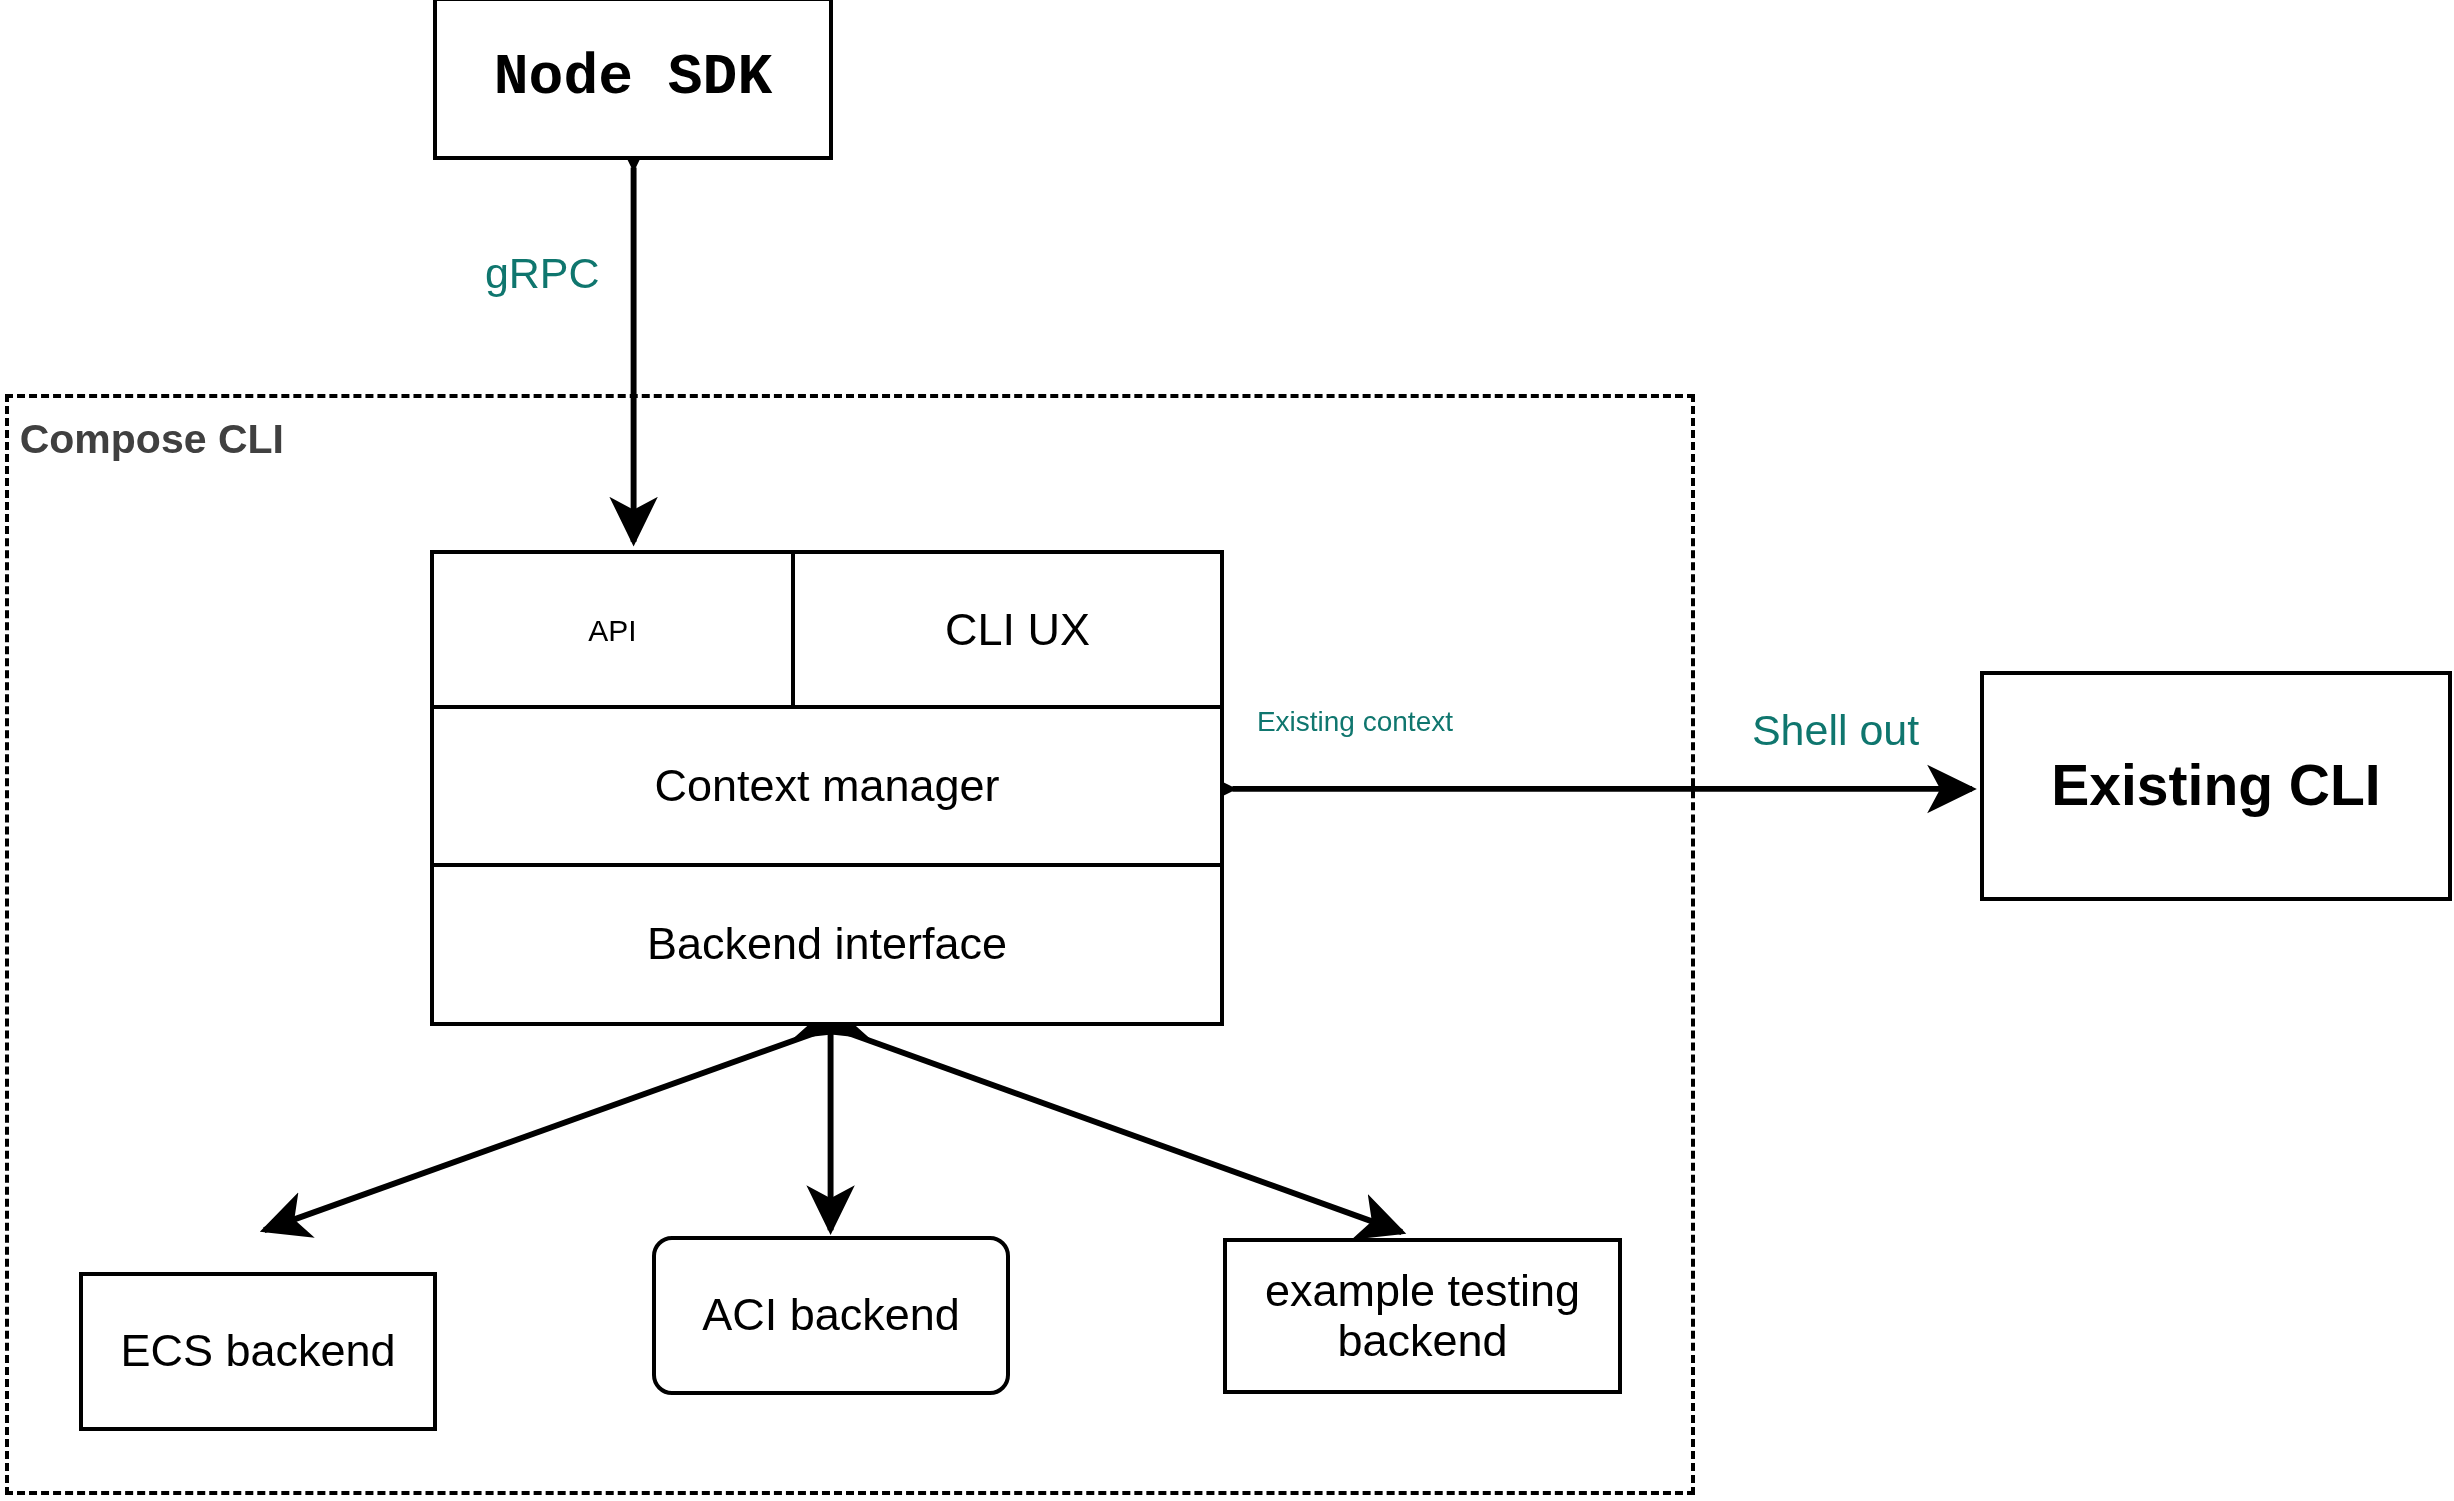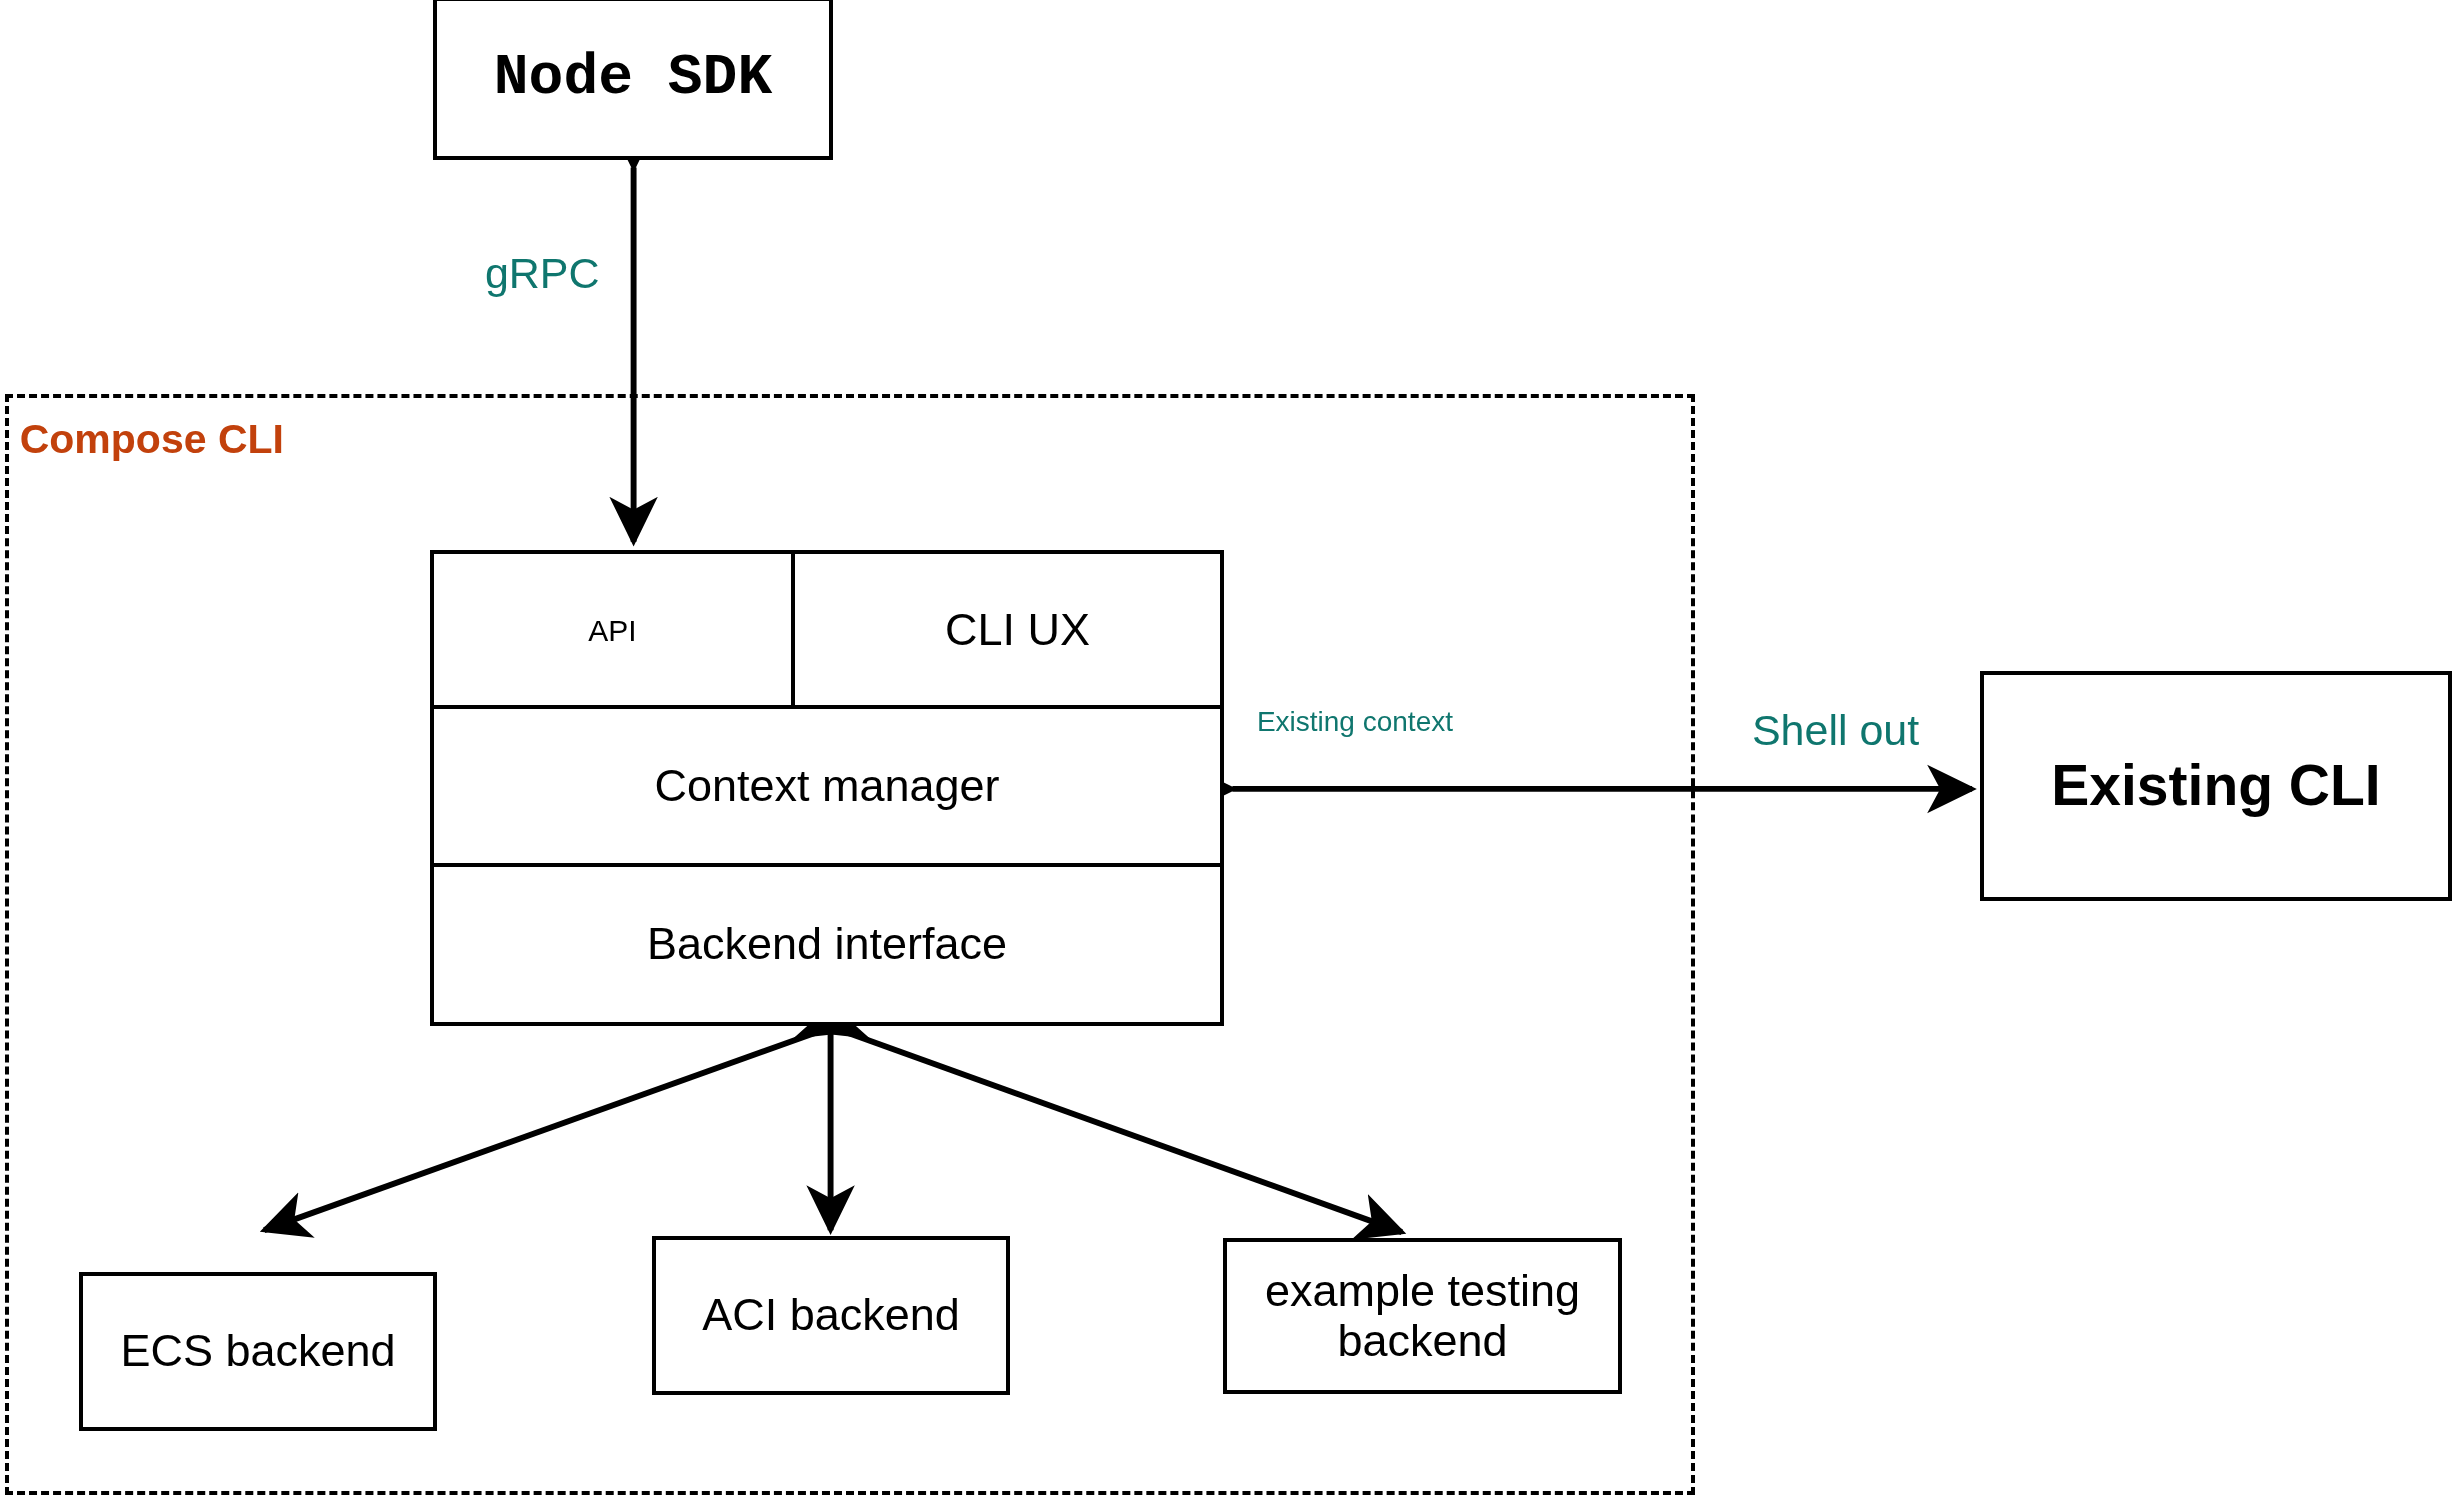--- a/index.html
+++ b/index.html
@@ -41,21 +41,21 @@
   .bold-node .node-label { font-weight: bold; }
   .group-box {
     position: absolute;
     box-sizing: border-box;
     border: 4.9px dashed #000000;
     background: transparent;
   }
   .group-title {
     position: absolute;
     font-weight: bold;
-    color: #c2410c;
+    color: #404040;
     white-space: nowrap;
   }
   .edge-label {
     position: absolute;
     color: #0f766e;
     white-space: nowrap;
     background: #ffffff;
     padding: 0 5.9px;
   }
 </style>
@@ -120,21 +120,21 @@
   <div class="edge-label" style="left:1746px; top:706px; font-size:43px;">Shell out</div>
 
   <div class="node bold-node" style="left:1980px; top:671px; width:472px; height:230px;">
     <span class="node-label" style="font-size:57px;">Existing CLI</span>
   </div>
 
   <div class="node" style="left:79px; top:1272px; width:358px; height:159px;">
     <span class="node-label" style="font-size:45px;">ECS backend</span>
   </div>
 
-  <div class="node" style="left:652px; top:1236px; width:358px; height:159px;">
+  <div class="node" style="left:652px; top:1236px; width:358px; height:159px;border-radius:20px;">
     <span class="node-label" style="font-size:45px;">ACI backend</span>
   </div>
 
   <div class="node" style="left:1223px; top:1238px; width:399px; height:156px;">
     <span class="node-label" style="font-size:45px;">example testing
 backend</span>
   </div>
 
 </div>
 

